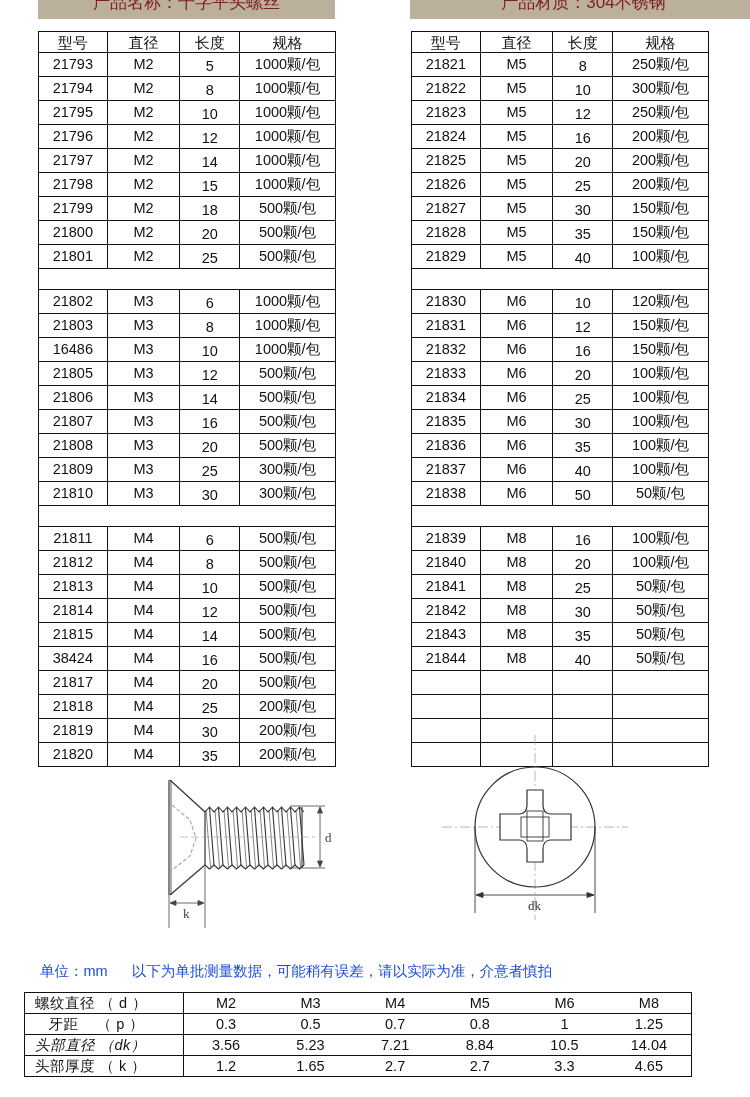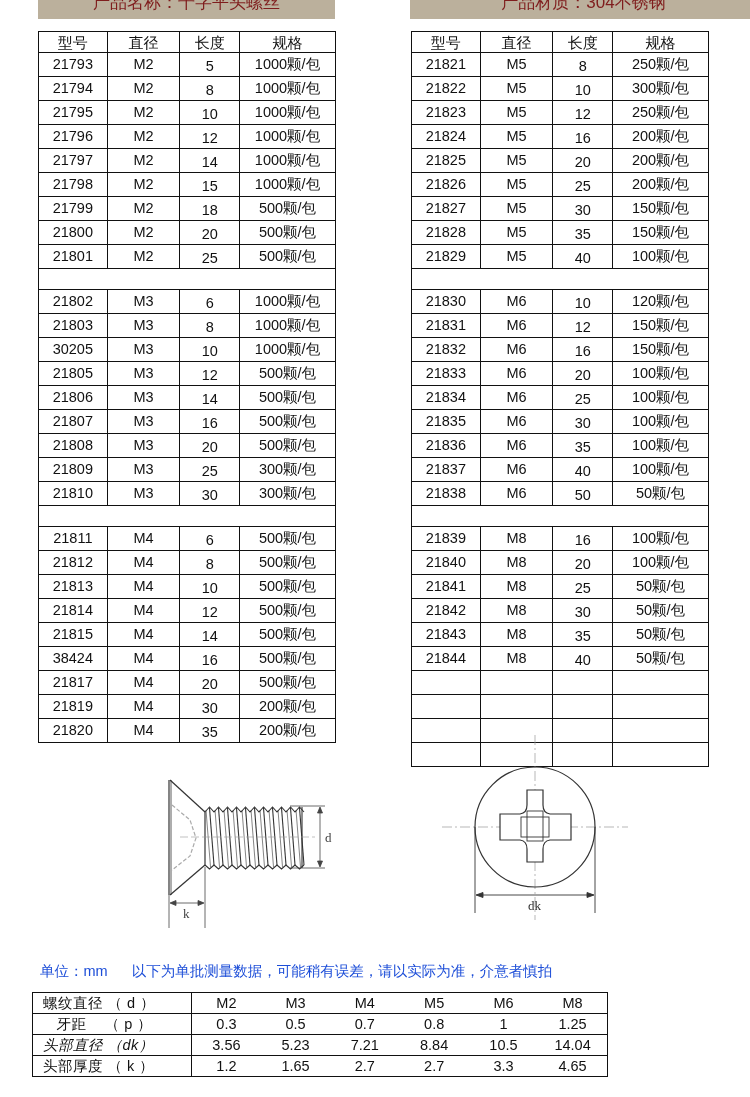--- a/index.html
+++ b/index.html
@@ -21,21 +21,21 @@
   .c1 { width:68px; } .c2 { width:72px; } .c3 { width:59px; } .c4 { width:95px; }
   td.len { padding-top:3px !important; line-height:17px !important; }
 
   .drawing { position:absolute; }
   #side-view { left:150px; top:730px; width:200px; height:200px; }
   #top-view { left:430px; top:730px; width:210px; height:200px; }
 
   #note { position:absolute; left:40px; top:962px; font-size:14.5px; color:#1d4ed8; white-space:nowrap; }
   #note .gap { display:inline-block; width:24px; }
 
-  #dims { position:absolute; left:32px; top:992px; width:576px; border-collapse:collapse; table-layout:fixed; }
+  #dims { position:absolute; left:24px; top:992px; width:668px; border-collapse:collapse; table-layout:fixed; }
   #dims td { border:1.5px solid #111; height:20px; padding:0; font-size:14.5px; text-align:center; line-height:19px; white-space:nowrap; }
   #dims td.label { width:148px; text-align:left; padding-left:10px; letter-spacing:0.5px; }
   #dims td.v { border-left:none; border-right:none; }
   #dims td.v.first { border-left:1.5px solid #111; }
   #dims td.v.last { border-right:1.5px solid #111; }
 </style>
 </head>
 <body>
 
 <div class="banner" id="banner-left">
@@ -124,21 +124,21 @@
         <td class="len">6</td>
         <td>1000颗/包</td>
       </tr>
       <tr>
         <td>21803</td>
         <td>M3</td>
         <td class="len">8</td>
         <td>1000颗/包</td>
       </tr>
       <tr>
-        <td>30205</td>
+        <td>16486</td>
         <td>M3</td>
         <td class="len">10</td>
         <td>1000颗/包</td>
       </tr>
       <tr>
         <td>21805</td>
         <td>M3</td>
         <td class="len">12</td>
         <td>500颗/包</td>
       </tr>
@@ -209,20 +209,26 @@
         <td>38424</td>
         <td>M4</td>
         <td class="len">16</td>
         <td>500颗/包</td>
       </tr>
       <tr>
         <td>21817</td>
         <td>M4</td>
         <td class="len">20</td>
         <td>500颗/包</td>
+      </tr>
+      <tr>
+        <td>21818</td>
+        <td>M4</td>
+        <td class="len">25</td>
+        <td>200颗/包</td>
       </tr>
       <tr>
         <td>21819</td>
         <td>M4</td>
         <td class="len">30</td>
         <td>200颗/包</td>
       </tr>
       <tr>
         <td>21820</td>
         <td>M4</td>

